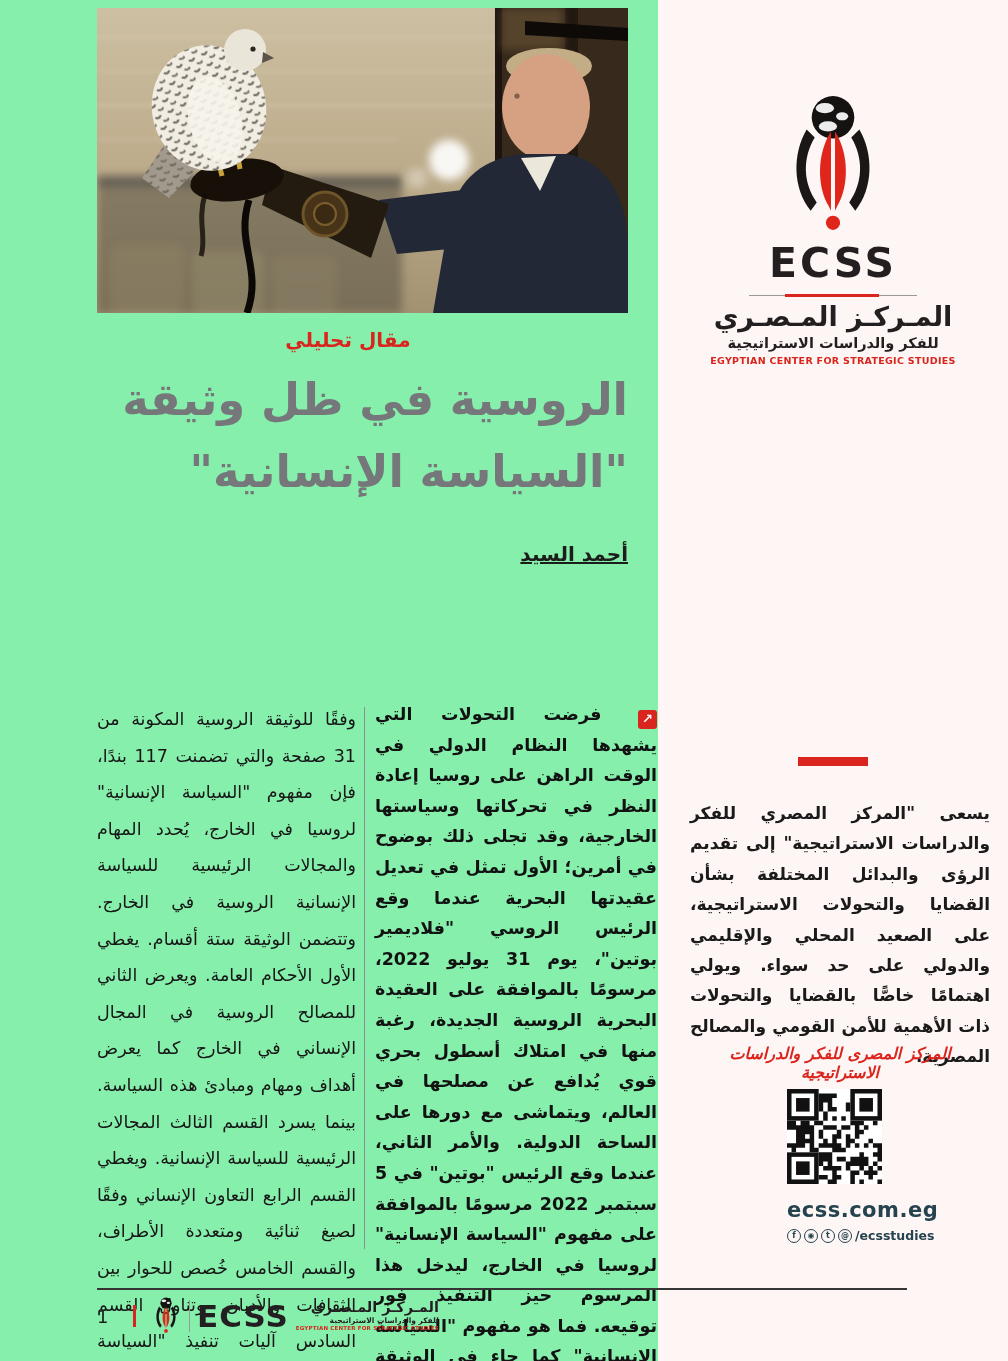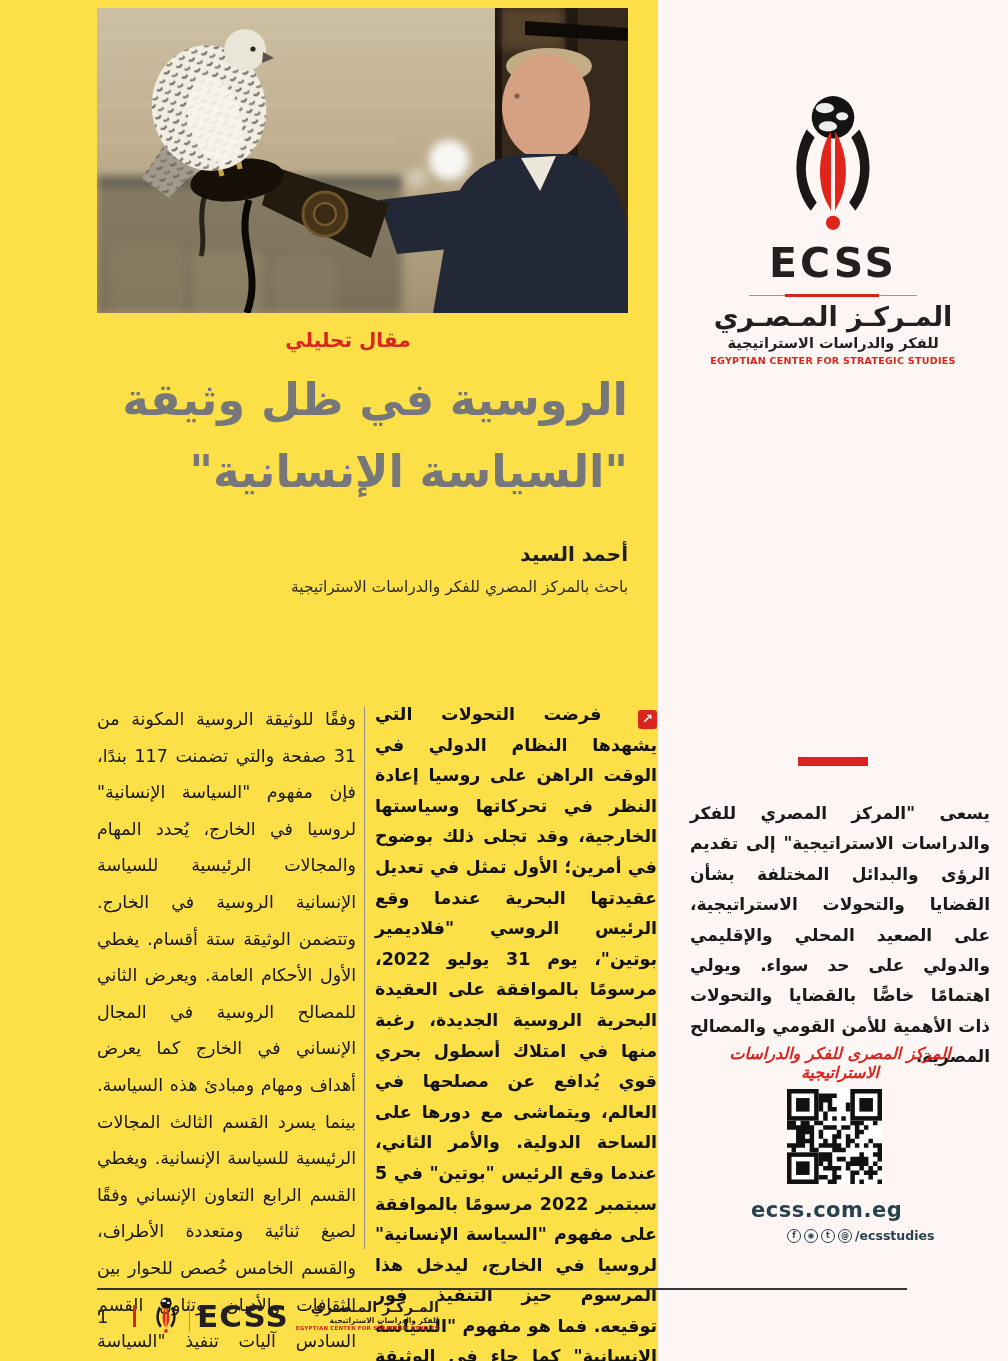--- a/index.html
+++ b/index.html
@@ -1,16 +1,16 @@
 <!DOCTYPE html>
 <html lang="ar"><head>
 <meta charset="utf-8">
 <style>
   html,body{margin:0;padding:0;background:#e8e8e8;}
-  .page{position:relative;width:1008px;height:1361px;background:#fde047;margin:0 auto;
+  .page{position:relative;width:1008px;height:1361px;background:#86efac;margin:0 auto;
         font-family:"DejaVu Sans",sans-serif;overflow:hidden;}
   .sidebar-bg{position:absolute;left:658px;top:0;width:350px;height:1361px;background:#fdf6f4;}
 
   
   .photo{position:absolute;left:97px;top:8px;width:531px;height:305px;margin:0;}
   .photo svg{display:block;width:100%;height:100%;}
 
   
   .brand{position:absolute;left:658px;top:95px;width:350px;text-align:center;}
   .brand .logo-svg{width:122px;height:142px;margin:0 auto;display:block;}
@@ -21,21 +21,21 @@
   .brand-ar{direction:rtl;font-size:27px;font-weight:700;color:#231f20;line-height:30px;}
   .brand-ar-sub{direction:rtl;font-size:14.5px;font-weight:600;color:#231f20;margin-top:3px;}
   .brand-en{font-size:9.5px;font-weight:700;color:#d9251d;letter-spacing:.3px;margin-top:4px;}
 
   
   .headline{position:absolute;right:380px;top:328px;width:560px;text-align:right;direction:rtl;}
   .category{color:#d9251d;font-size:20px;font-weight:700;margin-bottom:12px;text-align:center;}
   h1.title{margin:0;font-size:45px;line-height:72px;font-weight:800;}
   .t-black{color:#1d1d1b;display:block;}
   .t-gray{color:#76777a;display:block;text-align:right;}
-  .author{font-size:20px;font-weight:700;color:#1d1d1b;margin-top:34px;}
+  .author{font-size:20px;font-weight:700;color:#1d1d1b;margin-top:34px;text-decoration:underline;}
   .role{font-size:15.5px;color:#2a2a2a;margin-top:12px;}
 
   
   .intro-col{position:absolute;left:375px;top:699px;width:282px;direction:rtl;text-align:justify;
         font-size:17.5px;font-weight:700;line-height:30.6px;color:#121212;}
   .para-icon{display:inline-flex;width:19px;height:19px;background:#d9251d;color:#fff;border-radius:3px;
         align-items:center;justify-content:center;font-size:13px;font-weight:700;margin-left:8px;
         vertical-align:-3px;}
   .body-col{position:absolute;left:97px;top:701px;width:259px;direction:rtl;text-align:justify;
         font-size:17.5px;font-weight:400;line-height:36.6px;color:#161616;}
@@ -43,21 +43,21 @@
 
   
   .about-bar{position:absolute;left:798px;top:757px;width:70px;height:9px;background:#d9251d;}
   .about-text{position:absolute;left:690px;top:781px;width:300px;direction:rtl;text-align:justify;
         font-size:17px;font-weight:700;line-height:30.4px;color:#1a1a1a;}
   .signature{position:absolute;left:690px;top:1044px;width:300px;direction:rtl;text-align:center;
         font-family:"DejaVu Serif",serif;font-style:italic;font-size:16px;font-weight:700;
         color:#d9251d;letter-spacing:1px;}
   .qr{position:absolute;left:787px;top:1089px;width:95px;height:95px;background:#fff;}
   .qr svg{display:block;width:100%;height:100%;}
-  .website{position:absolute;left:751px;top:1198px;font-size:21px;font-weight:600;color:#25424f;
+  .website{position:absolute;left:787px;top:1198px;font-size:21px;font-weight:600;color:#25424f;
         letter-spacing:.5px;}
   .social{position:absolute;left:787px;top:1228px;display:flex;align-items:center;gap:2px;
         color:#25424f;font-size:12.5px;font-weight:700;}
   .soc{display:inline-flex;width:12px;height:12px;border:1.3px solid #25424f;border-radius:50%;
         align-items:center;justify-content:center;font-size:8px;font-weight:700;margin-right:1px;}
 
   
   .footer-line{position:absolute;left:97px;top:1288px;width:810px;height:2px;background:#353535;}
   .footer-row{position:absolute;left:97px;top:1297px;display:flex;align-items:center;}
   .pg-num{font-size:18px;color:#1d1d1b;width:24px;}
@@ -172,21 +172,20 @@
     <div class="brand-en">EGYPTIAN CENTER FOR STRATEGIC STUDIES</div>
   </div>
 
   <div class="headline">
     <div class="category">مقال تحليلي</div>
     <h1 class="title">
       <span class="t-gray">الروسية في ظل وثيقة</span>
       <span class="t-gray">"السياسة الإنسانية"</span>
     </h1>
     <div class="author">أحمد السيد</div>
-    <div class="role">باحث بالمركز المصري للفكر والدراسات الاستراتيجية</div>
   </div>
 
   <div class="intro-col">
     <span class="para-icon">↗</span>
     <span>فرضت التحولات التي يشهدها النظام الدولي في الوقت الراهن على روسيا إعادة النظر في تحركاتها وسياستها الخارجية، وقد تجلى ذلك بوضوح في أمرين؛ الأول تمثل في تعديل عقيدتها البحرية عندما وقع الرئيس الروسي "فلاديمير بوتين"، يوم 31 يوليو 2022، مرسومًا بالموافقة على العقيدة البحرية الروسية الجديدة، رغبة منها في امتلاك أسطول بحري قوي يُدافع عن مصلحها في العالم، ويتماشى مع دورها على الساحة الدولية. والأمر الثاني، عندما وقع الرئيس "بوتين" في 5 سبتمبر 2022 مرسومًا بالموافقة على مفهوم "السياسة الإنسانية" لروسيا في الخارج، ليدخل هذا المرسوم حيز التنفيذ فور توقيعه. فما هو مفهوم "السياسة الإنسانية" كما جاء في الوثيقة الروسية؟، وما دلالات التوقيت؟ هذا ما سنعرض له في السطور التالية.</span>
   </div>
   <div class="col-divider"></div>
   <div class="body-col">
     <span>وفقًا للوثيقة الروسية المكونة من 31 صفحة والتي تضمنت 117 بندًا، فإن مفهوم "السياسة الإنسانية" لروسيا في الخارج، يُحدد المهام والمجالات الرئيسية للسياسة الإنسانية الروسية في الخارج. وتتضمن الوثيقة ستة أقسام. يغطي الأول الأحكام العامة. ويعرض الثاني للمصالح الروسية في المجال الإنساني في الخارج كما يعرض أهداف ومهام ومبادئ هذه السياسة. بينما يسرد القسم الثالث المجالات الرئيسية للسياسة الإنسانية. ويغطي القسم الرابع التعاون الإنساني وفقًا لصيغ ثنائية ومتعددة الأطراف، والقسم الخامس خُصص للحوار بين الثقافات والأديان. وتناول القسم السادس آليات تنفيذ "السياسة الإنسانية" في الخارج.</span>
   </div>

